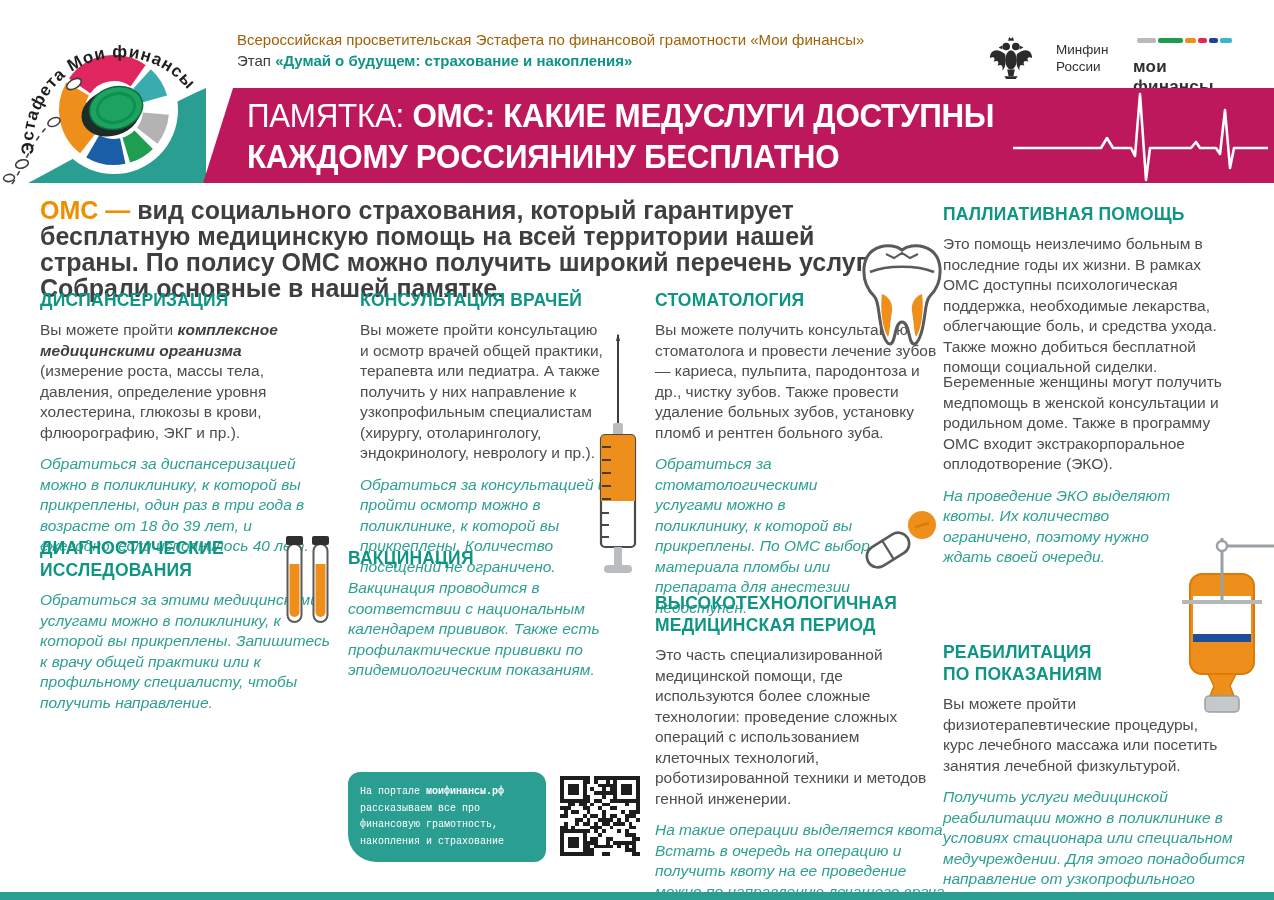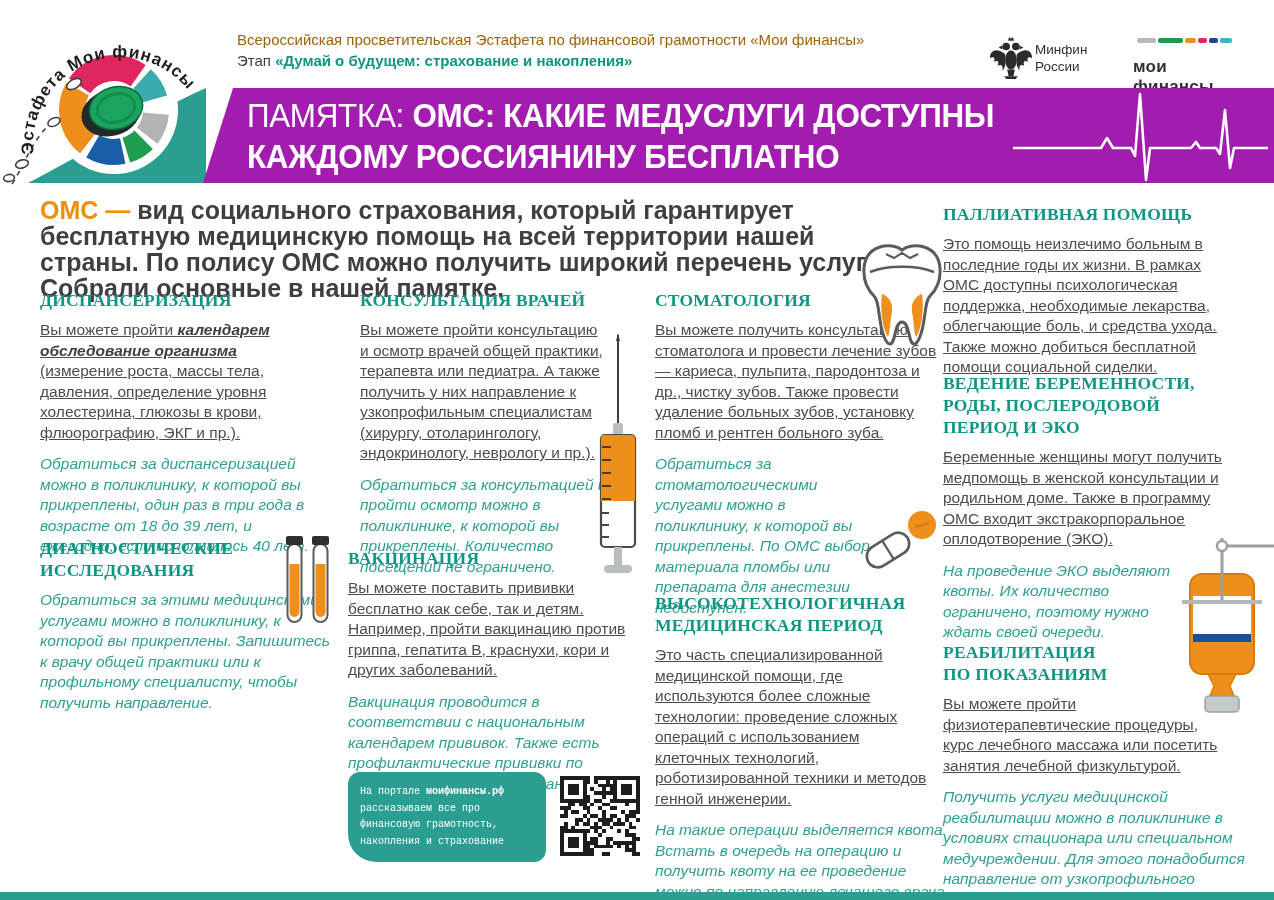--- a/index.html
+++ b/index.html
@@ -3,47 +3,47 @@
 <meta charset="utf-8">
 <style>
   html,body{margin:0;padding:0;background:#fff;}
   body{font-family:"Liberation Sans",sans-serif;}
   .poster{position:relative;width:1274px;height:900px;background:#fff;overflow:hidden;}
 
   
   .hdr-line1{position:absolute;left:237px;top:31px;font-size:15px;color:#a16207;}
   .hdr-line2{position:absolute;left:237px;top:52px;font-size:15px;color:#3c3c3c;}
   .hdr-line2 .quote{color:#0E9583;font-weight:700;margin-top:33px;}
-  .minfin{position:absolute;left:988px;top:34px;display:flex;align-items:center;gap:1px;}
+  .minfin{position:absolute;left:988px;top:34px;display:flex;align-items:center;gap:22px;}
   .minfin-label{font-size:13.5px;line-height:17px;color:#2f2f2f;}
   .myfin{position:absolute;left:1133px;top:38px;width:100px;}
   .myfin-dashes{display:flex;gap:2px;height:5px;margin-left:4px;}
   .myfin-dashes i{display:block;height:5px;border-radius:2px;}
   .myfin-label{font-size:17px;font-weight:700;color:#2f2f2f;margin-top:14px;letter-spacing:.2px;}
 
   
-  .banner{position:absolute;left:203px;top:88px;width:1071px;height:95px;background:#a21caf;
+  .banner{position:absolute;left:203px;top:88px;width:1071px;height:95px;background:#be185d;
           clip-path:polygon(30px 0,100% 0,100% 100%,0 100%);z-index:2;}
   .banner-text{position:absolute;left:44px;top:7px;color:#fff;font-size:33px;line-height:41px;
                font-weight:700;letter-spacing:-.3px;transform:scaleX(.95);transform-origin:left top;white-space:nowrap;}
   .banner-text .light{font-weight:400;}
   .ecg{position:absolute;right:6px;top:0;}
   .swoosh{position:absolute;left:28px;top:88px;z-index:1;}
   .logo{position:absolute;left:2px;top:6px;z-index:3;}
 
   
   .intro{position:absolute;left:40px;top:197px;width:848px;font-size:25px;line-height:26px;
          font-weight:700;color:#3f3f3f;}
   .intro .lead{color:#EE8F00;}
 
   
   .sec{position:absolute;}
   .sec-title{color:#0E9583;font-weight:700;font-size:17.5px;line-height:22px;letter-spacing:.2px;
-             white-space:pre-line;margin:0 0 9px 0;font-family:Liberation Serif, serif;}
-  .sec-body{font-size:15.5px;line-height:20.5px;color:#4d4d4d;margin:0 12px 11px 0;text-decoration:underline;}
+             white-space:pre-line;margin:0 0 9px 0;}
+  .sec-body{font-size:15.5px;line-height:20.5px;color:#4d4d4d;margin:0 12px 11px 0;}
   .sec-body b{color:#3f3f3f;}
   .sec-note{font-size:15.5px;line-height:20.5px;color:#2EA091;font-style:italic;margin:0;}
 
   .icon{position:absolute;}
 
   
   .qrbox{position:absolute;left:348px;top:772px;width:198px;height:90px;background:#2B9E92;
          border-radius:12px 12px 12px 28px;color:#fff;box-sizing:border-box;padding:12px 12px;}
   .qrbox p{margin:0;font-size:10px;line-height:16.5px;font-family:Liberation Mono, monospace;}
   .qr{position:absolute;left:560px;top:776px;width:80px;height:80px;display:grid;
@@ -136,21 +136,21 @@
       <polyline points="0,60 88,60 94,50 100,60 118,60 122,68 127,6 133,92 137,60 178,60 183,54 187,60 203,60 207,66 212,22 217,80 221,60 255,60" fill="none" stroke="#ffffff" stroke-width="2.6" stroke-linejoin="round" stroke-linecap="round"></polyline>
     </svg>
   </div>
 
   <div class="intro">
     <span class="lead">ОМС — </span><span>вид социального страхования, который гарантирует бесплатную медицинскую помощь на всей территории нашей страны. По полису ОМС можно получить широкий перечень услуг. Собрали основные в нашей памятке.</span>
   </div>
 
   <div class="sec" style="left:40px;top:289px;width:288px;">
     <h2 class="sec-title">ДИСПАНСЕРИЗАЦИЯ</h2>
-    <p class="sec-body"><span>Вы можете пройти </span><b><i>календарем обследование организма</i></b><span> (измерение роста, массы тела, давления, определение уровня холестерина, глюкозы в крови, флюорографию, ЭКГ и пр.).</span></p>
+    <p class="sec-body"><span>Вы можете пройти </span><b><i>комплексное медицинскими организма</i></b><span> (измерение роста, массы тела, давления, определение уровня холестерина, глюкозы в крови, флюорографию, ЭКГ и пр.).</span></p>
     <p class="sec-note">Обратиться за диспансеризацией можно в поликлинику, к которой вы прикреплены, один раз в три года в возрасте от 18 до 39 лет, и ежегодно, если исполнилось 40 лет.</p>
   </div>
 
   <div class="sec" style="left:40px;top:537px;width:292px;">
     <h2 class="sec-title" style="width:240px;">ДИАГНОСТИЧЕСКИЕ
 ИССЛЕДОВАНИЯ</h2>
     <p class="sec-note">Обратиться за этими медицинскими услугами можно в поликлинику, к которой вы прикреплены. Запишитесь к врачу общей практики или к профильному специалисту, чтобы получить направление.</p>
   </div>
 
   <svg class="icon" style="left:286px;top:536px;" width="44" height="90" viewBox="0 0 44 90">
@@ -165,21 +165,20 @@
   </svg>
 
   <div class="sec" style="left:360px;top:289px;width:292px;">
     <h2 class="sec-title">КОНСУЛЬТАЦИЯ ВРАЧЕЙ</h2>
     <p class="sec-body" style="width:250px;">Вы можете пройти консультацию и осмотр врачей общей практики, терапевта или педиатра. А также получить у них направление к узкопрофильным специалистам (хирургу, отоларингологу, эндокринологу, неврологу и пр.).</p>
     <p class="sec-note" style="width:250px;">Обратиться за консультацией и пройти осмотр можно в поликлинике, к которой вы прикреплены. Количество посещений не ограничено.</p>
   </div>
 
   <div class="sec" style="left:348px;top:547px;width:300px;">
     <h2 class="sec-title">ВАКЦИНАЦИЯ</h2>
-    <p class="sec-body">Вы можете поставить прививки бесплатно как себе, так и детям. Например, пройти вакцинацию против гриппа, гепатита B, краснухи, кори и других заболеваний.</p>
     <p class="sec-note">Вакцинация проводится в соответствии с национальным календарем прививок. Также есть профилактические прививки по эпидемиологическим показаниям.</p>
   </div>
 
   <svg class="icon" style="left:592px;top:333px;" width="54" height="242" viewBox="0 0 54 242">
     <line x1="26" y1="2" x2="26" y2="92" stroke="#3d3d3d" stroke-width="2"></line>
     <path d="M26,0 l2,8 h-4 z" fill="#3d3d3d"></path>
     <rect x="21" y="90" width="10" height="12" rx="2" fill="#b9bdbf"></rect>
     <rect x="9" y="102" width="34" height="112" rx="4" fill="#ffffff" stroke="#4a4a4a" stroke-width="2.2"></rect>
     <path d="M9,106 a4,4 0 0 1 4,-4 h26 a4,4 0 0 1 4,4 v62 h-34 Z" fill="#EE8F1C"></path>
     <g stroke="#333" stroke-width="1.8">
@@ -672,23 +671,20 @@
     <p class="sec-body">Это часть специализированной медицинской помощи, где используются более сложные технологии: проведение сложных операций с использованием клеточных технологий, роботизированной техники и методов генной инженерии.</p>
     <p class="sec-note">На такие операции выделяется квота. Встать в очередь на операцию и получить квоту на ее проведение можно по направлению лечащего врача.</p>
   </div>
 
   <div class="sec" style="left:943px;top:203px;width:302px;">
     <h2 class="sec-title">ПАЛЛИАТИВНАЯ ПОМОЩЬ</h2>
     <p class="sec-body">Это помощь неизлечимо больным в последние годы их жизни. В рамках ОМС доступны психологическая поддержка, необходимые лекарства, облегчающие боль, и средства ухода. Также можно добиться бесплатной помощи социальной сиделки.</p>
   </div>
 
   <div class="sec" style="left:943px;top:372px;width:302px;">
-    <h2 class="sec-title">ВЕДЕНИЕ БЕРЕМЕННОСТИ,
-РОДЫ, ПОСЛЕРОДОВОЙ
-ПЕРИОД И ЭКО</h2>
     <p class="sec-body">Беременные женщины могут получить медпомощь в женской консультации и родильном доме. Также в программу ОМС входит экстракорпоральное оплодотворение (ЭКО).</p>
     <p class="sec-note" style="width:235px;">На проведение ЭКО выделяют квоты. Их количество ограничено, поэтому нужно ждать своей очереди.</p>
   </div>
 
   <svg class="icon" style="left:1178px;top:538px;" width="96" height="180" viewBox="0 0 96 180">
     <line x1="44" y1="3" x2="44" y2="0" stroke="#9aa0a3" stroke-width="3"></line>
     <line x1="49" y1="8" x2="96" y2="8" stroke="#9aa0a3" stroke-width="3"></line>
     <circle cx="44" cy="8" r="5" fill="#ffffff" stroke="#9aa0a3" stroke-width="2.5"></circle>
     <rect x="12" y="36" width="64" height="100" rx="12" fill="#EE8F1C" stroke="#d97b06" stroke-width="2"></rect>
     <rect x="15" y="58" width="58" height="46" fill="#ffffff"></rect>

